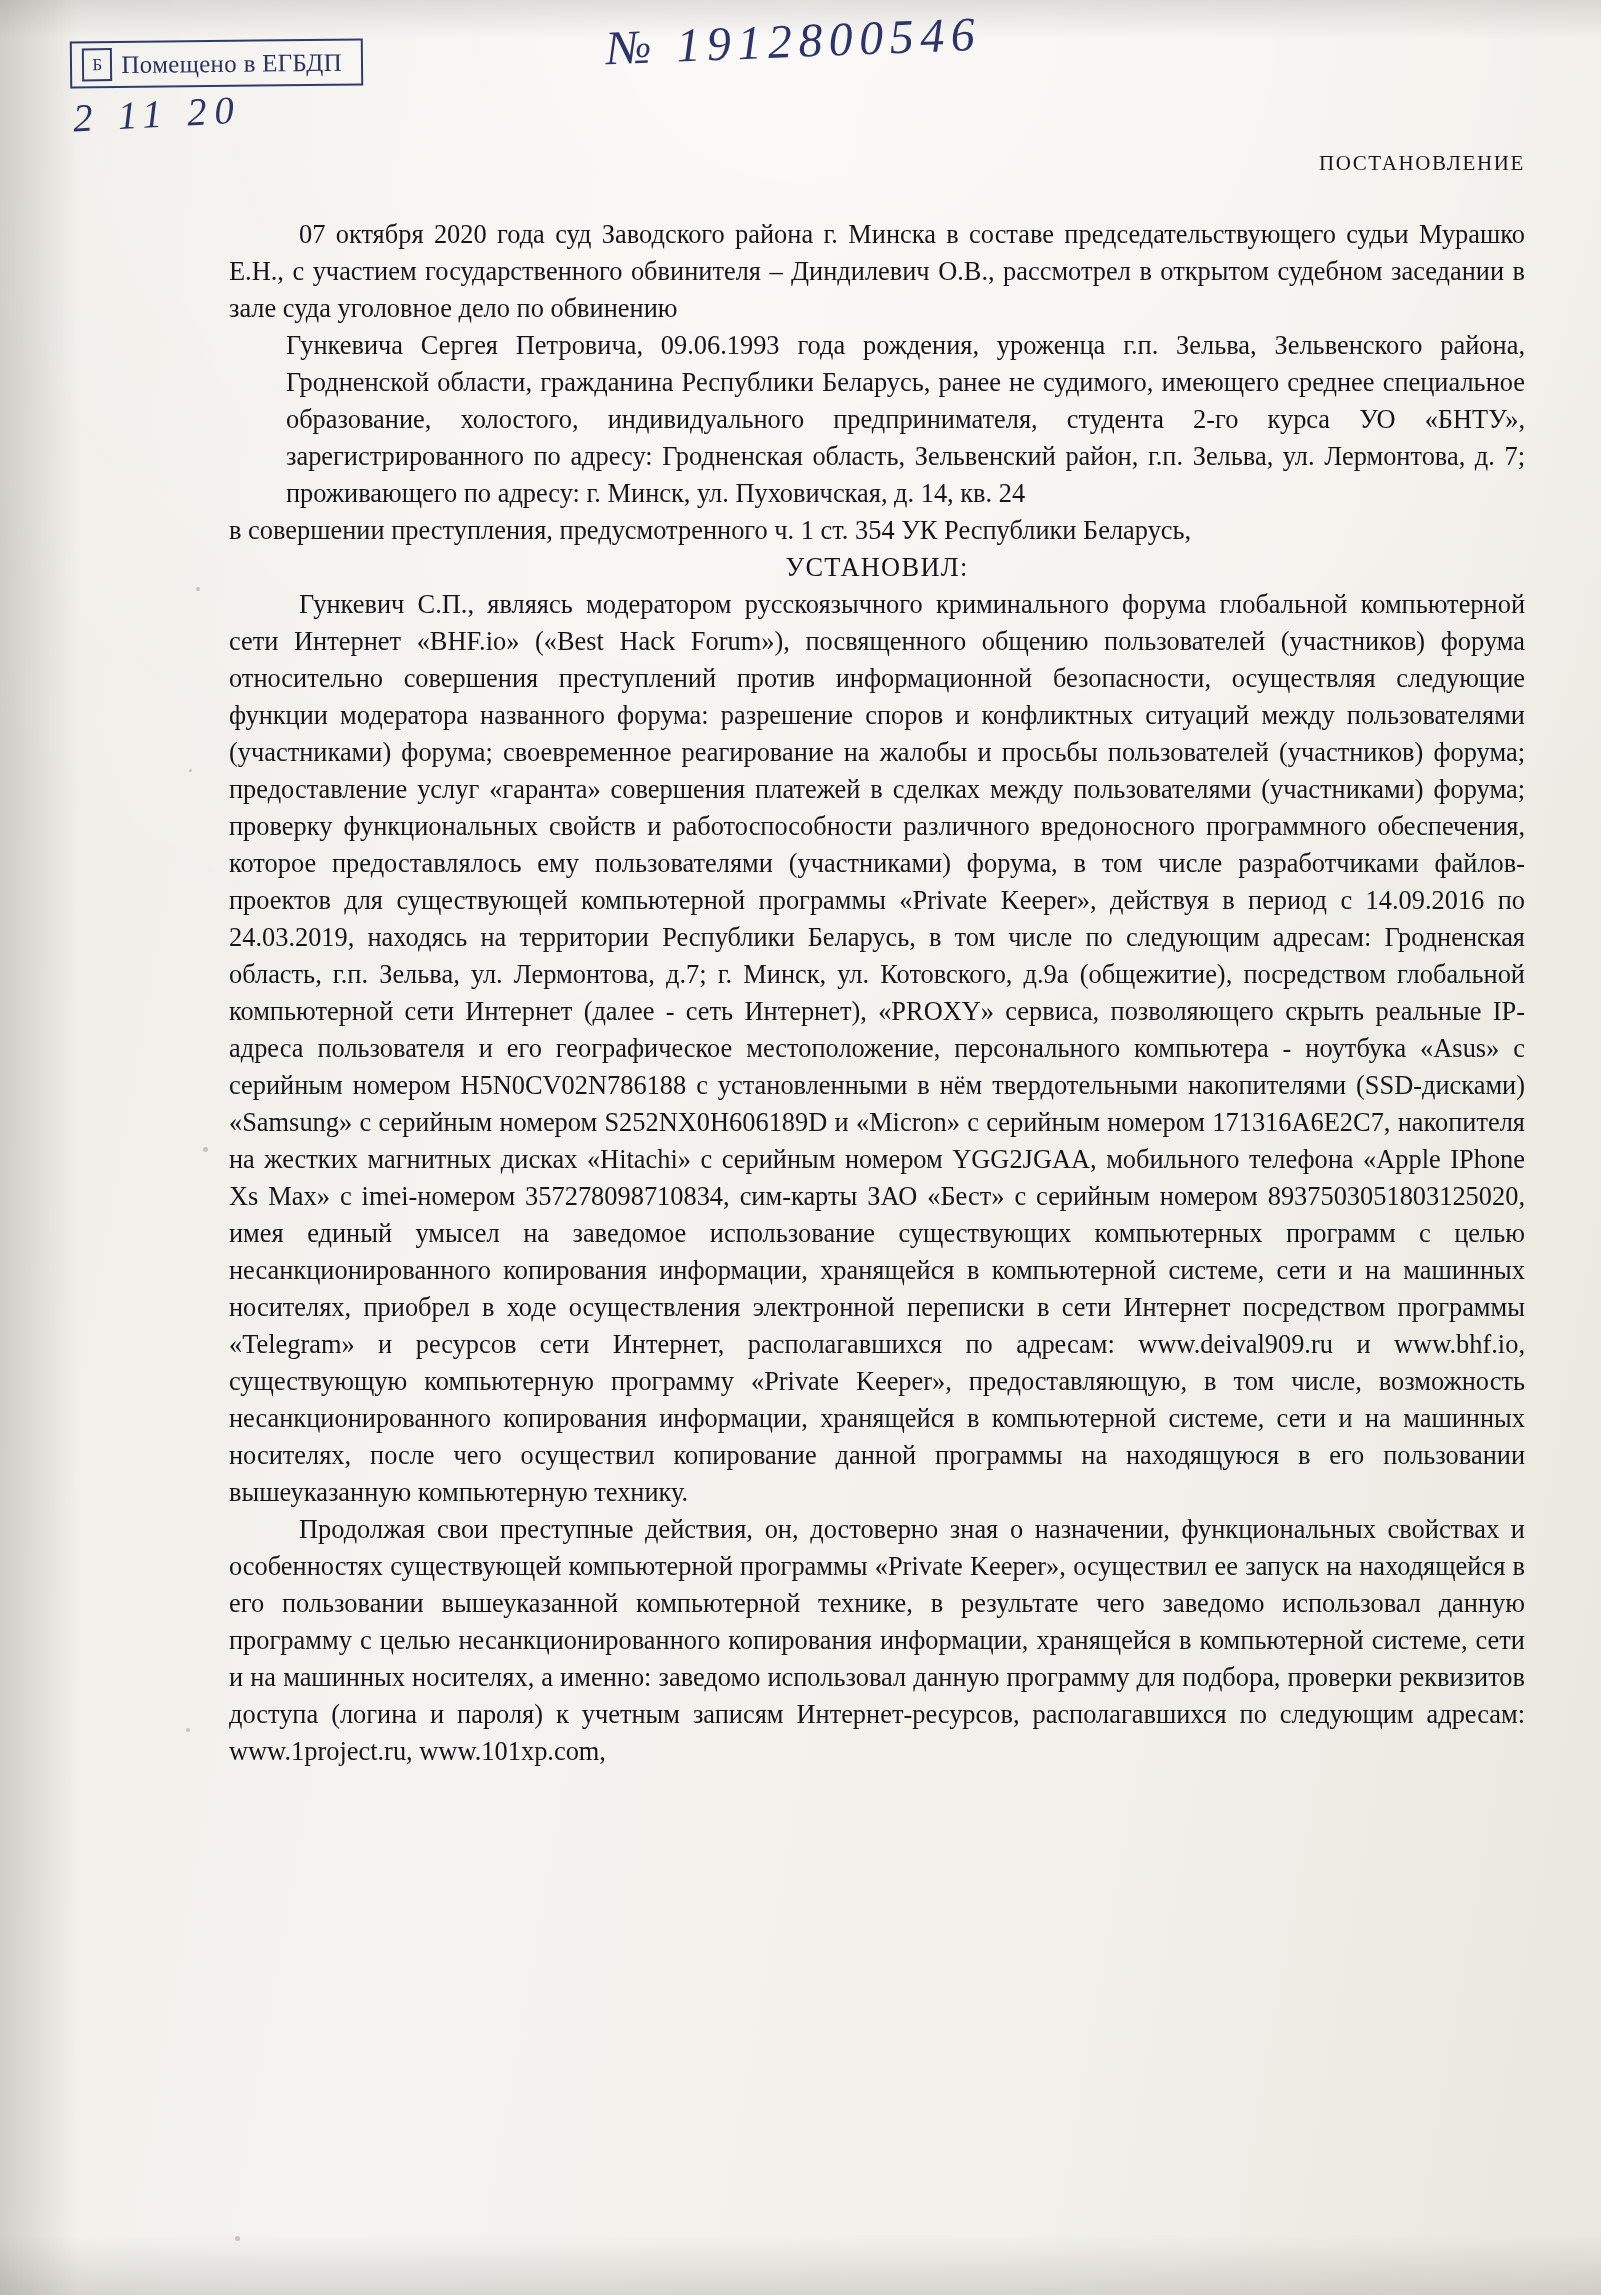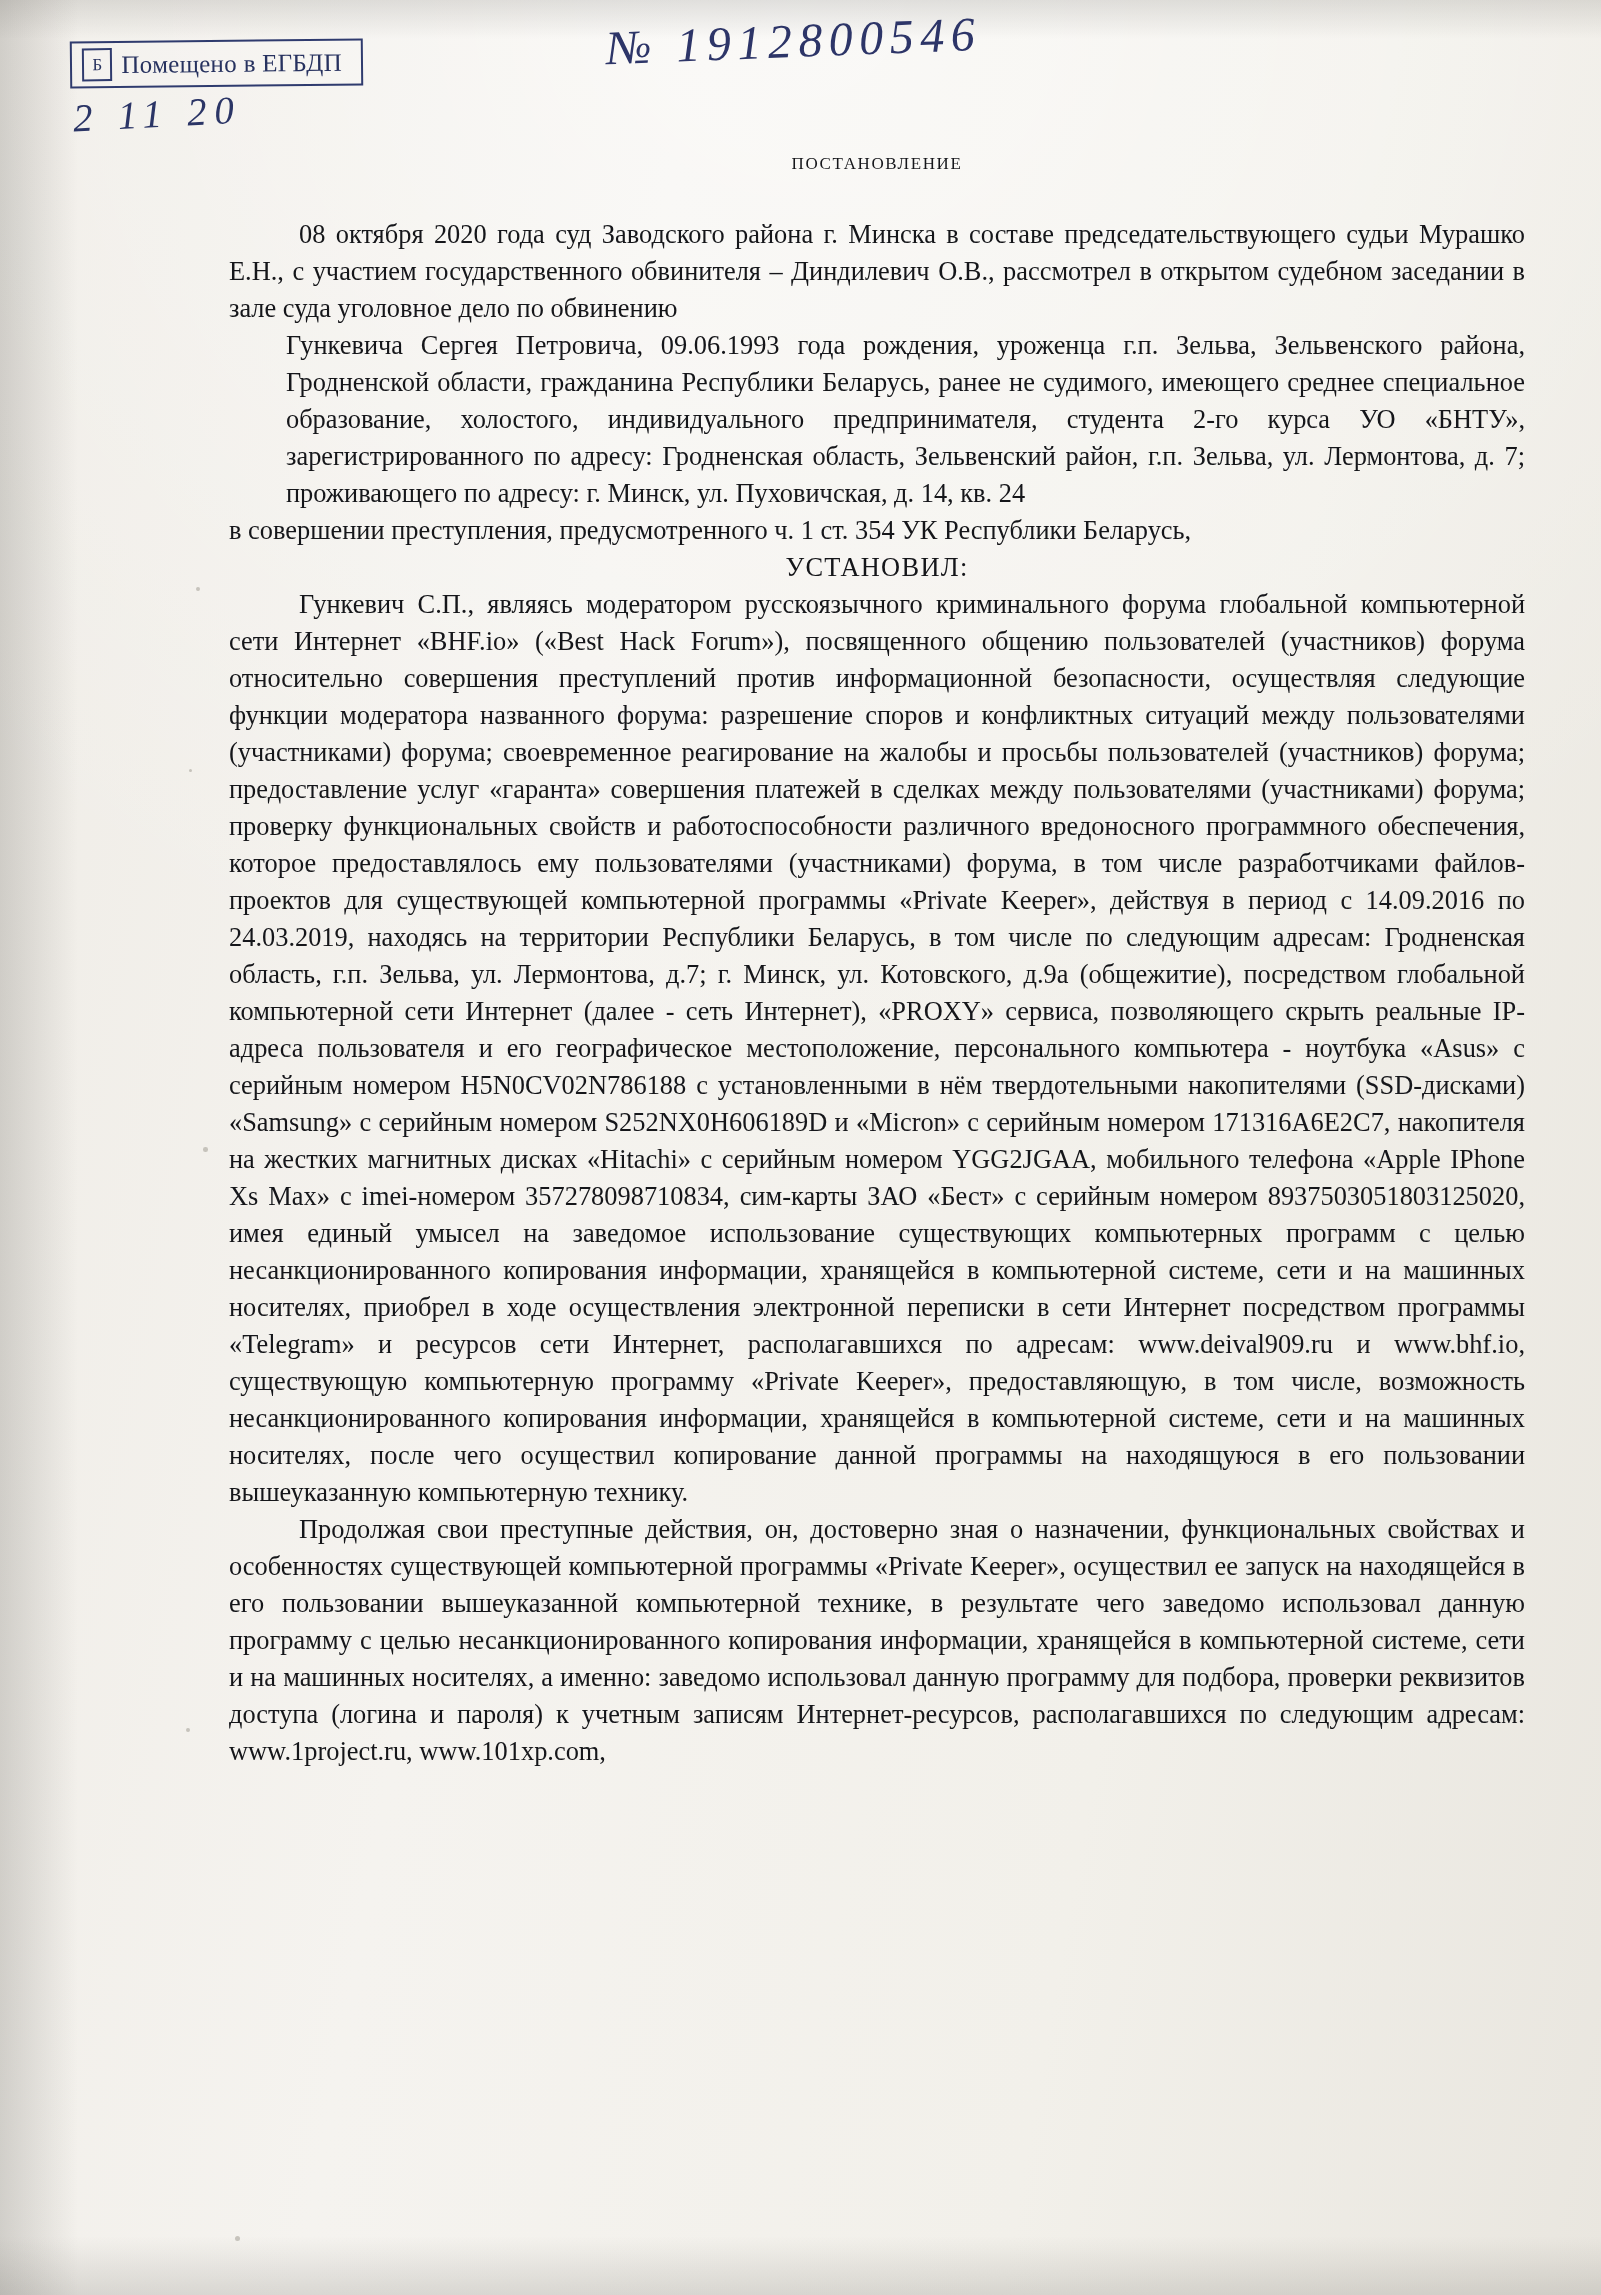--- a/index.html
+++ b/index.html
@@ -105,24 +105,24 @@
     position: absolute;
     left: 229px;
     top: 145px;
     width: 1296px;
     font-size: 26.4px;
     line-height: 37px;
     text-align: justify;
     text-justify: inter-word;
   }
   .doc-title {
-    text-align: center;
+    text-align: right;
     letter-spacing: 1.6px;
     margin-bottom: 34px;
-    font-size: 17px;
+    font-size: 21px;
   }
   .p {
     margin: 0 0 0 0;
     text-align: justify;
   }
   .p.indent { text-indent: 70px; }
   .p.center { text-align: center; text-indent: 0; letter-spacing: 1.3px; }
   .block-indent {
     margin-left: 57px;
     text-align: justify;
@@ -155,21 +155,21 @@
 
   <div class="speck" style="left:196px; top:587px; width:3.9px; height:3.9px;"></div>
   <div class="speck" style="left:189px; top:769px; width:3.3px; height:3.3px;"></div>
   <div class="speck" style="left:203px; top:1147px; width:4.6px; height:4.6px;"></div>
   <div class="speck" style="left:186px; top:1728px; width:3.9px; height:3.9px;"></div>
   <div class="speck" style="left:235px; top:2236px; width:5.2px; height:5.2px;"></div>
 
   <div class="doc">
     <div class="doc-title">ПОСТАНОВЛЕНИЕ</div>
 
-    <p class="p indent">08 октября 2020 года суд Заводского района г. Минска в составе председательствующего судьи Мурашко Е.Н., с участием государственного обвинителя – Диндилевич О.В., рассмотрел в открытом судебном заседании в зале суда уголовное дело по обвинению</p>
+    <p class="p indent">07 октября 2020 года суд Заводского района г. Минска в составе председательствующего судьи Мурашко Е.Н., с участием государственного обвинителя – Диндилевич О.В., рассмотрел в открытом судебном заседании в зале суда уголовное дело по обвинению</p>
 
     <p class="p block-indent">Гункевича Сергея Петровича, 09.06.1993 года рождения, уроженца г.п. Зельва, Зельвенского района, Гродненской области, гражданина Республики Беларусь, ранее не судимого, имеющего среднее специальное образование, холостого, индивидуального предпринимателя, студента 2-го курса УО «БНТУ», зарегистрированного по адресу: Гродненская область, Зельвенский район, г.п. Зельва, ул. Лермонтова, д. 7; проживающего по адресу: г. Минск, ул. Пуховичская, д. 14, кв. 24</p>
 
     <p class="p">в совершении преступления, предусмотренного ч. 1 ст. 354 УК Республики Беларусь,</p>
 
     <p class="p center">УСТАНОВИЛ:</p>
 
     <p class="p indent"><span>Гункевич С.П., являясь модератором русскоязычного криминального форума глобальной компьютерной сети Интернет «BHF.io» («Best Hack Forum»), посвященного общению пользователей (участников) форума относительно совершения преступлений против информационной безопасности, осуществляя следующие функции модератора названного форума: разрешение споров и конфликтных ситуаций между пользователями (участниками) форума; своевременное реагирование на жалобы и просьбы пользователей (участников) форума; предоставление услуг «гаранта» совершения платежей в сделках между пользователями (участниками) форума; проверку функциональных свойств и работоспособности различного вредоносного программного обеспечения, которое предоставлялось ему пользователями (участниками) форума, в том числе разработчиками файлов-проектов для существующей компьютерной программы «Private Keeper», действуя в период с 14.09.2016 по 24.03.2019, находясь на территории Республики Беларусь, в том числе по следующим адресам: Гродненская область, г.п. Зельва, ул. Лермонтова, д.7; г. Минск, ул. Котовского, д.9а (общежитие), посредством глобальной компьютерной сети Интернет (далее - сеть Интернет), «PROXY» сервиса, позволяющего скрыть реальные IP-адреса пользователя и его географическое местоположение, персонального компьютера - ноутбука «Asus» с серийным номером H5N0CV02N786188 с установленными в нём твердотельными накопителями (SSD-дисками) «Samsung» с серийным номером S252NX0H606189D и «Micron» с серийным номером 171316A6E2C7, накопителя на жестких магнитных дисках «Hitachi» с серийным номером YGG2JGAA, мобильного телефона «Apple IPhone Xs Max» с imei-номером 357278098710834, сим-карты ЗАО «Бест» с серийным номером 8937503051803125020, имея единый умысел на заведомое использование существующих компьютерных программ с целью несанкционированного копирования информации, хранящейся в компьютерной системе, сети и на машинных носителях, приобрел в ходе осуществления электронной переписки в сети Интернет посредством программы «Telegram» и ресурсов сети Интернет, располагавшихся по адресам: </span><span class="u">www.deival909.ru</span><span> и </span><span class="u">www.bhf.io,</span><span> существующую компьютерную программу «Private Keeper», предоставляющую, в том числе, возможность несанкционированного копирования информации, хранящейся в компьютерной системе, сети и на машинных носителях, после чего осуществил копирование данной программы на находящуюся в его пользовании вышеуказанную компьютерную технику.</span></p>
 
     <p class="p indent">Продолжая свои преступные действия, он, достоверно зная о назначении, функциональных свойствах и особенностях существующей компьютерной программы «Private Keeper», осуществил ее запуск на находящейся в его пользовании вышеуказанной компьютерной технике, в результате чего заведомо использовал данную программу с целью несанкционированного копирования информации, хранящейся в компьютерной системе, сети и на машинных носителях, а именно: заведомо использовал данную программу для подбора, проверки реквизитов доступа (логина и пароля) к учетным записям Интернет-ресурсов, располагавшихся по следующим адресам: www.1project.ru, www.101xp.com,</p>

